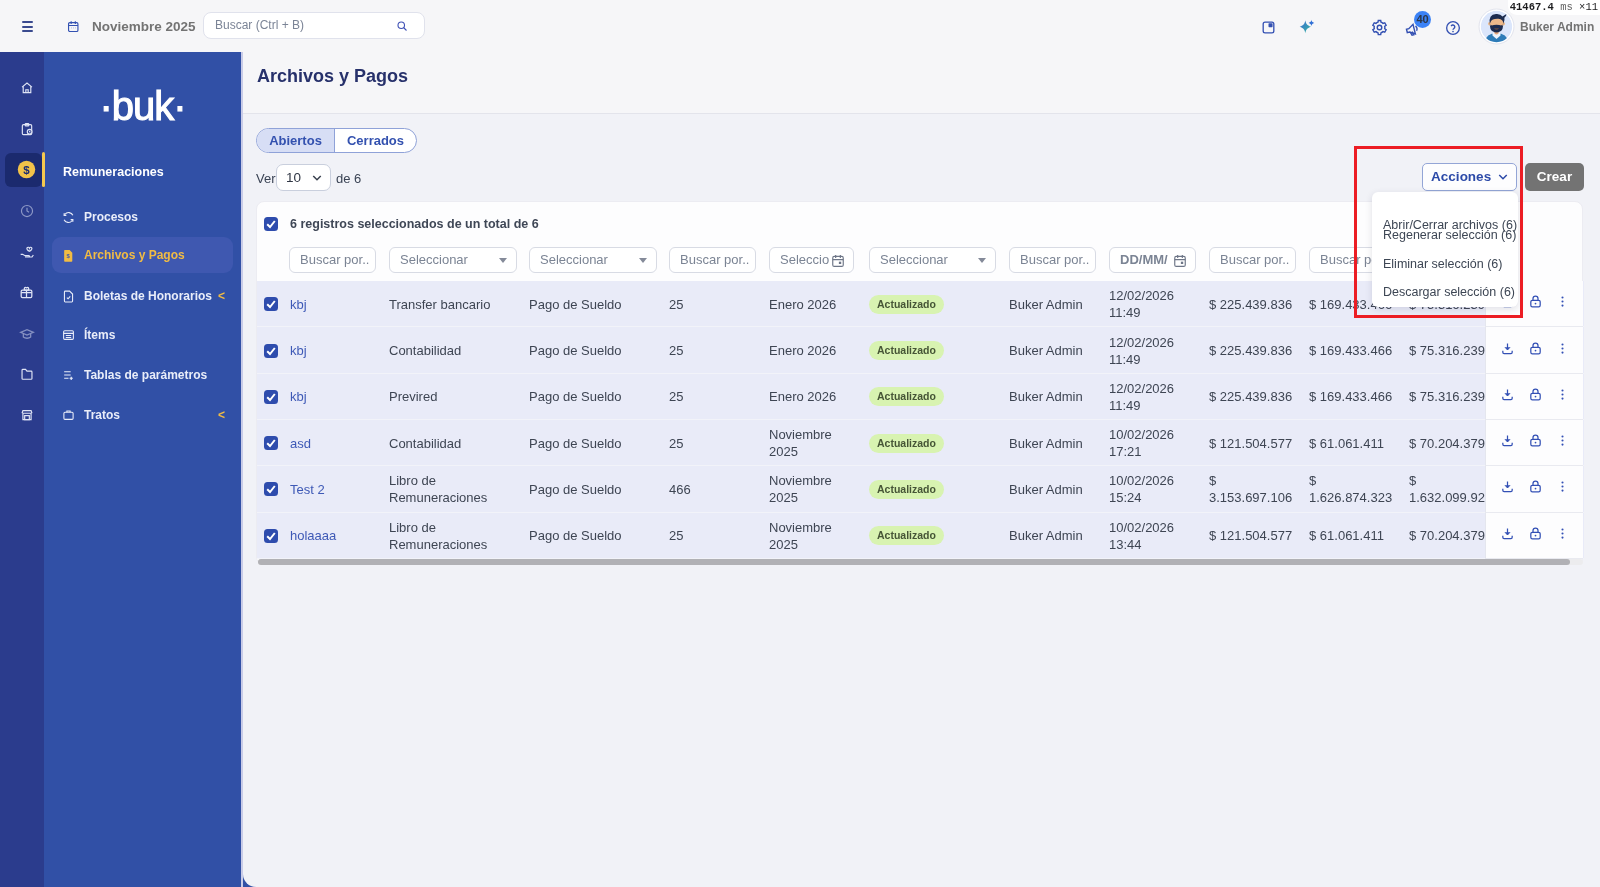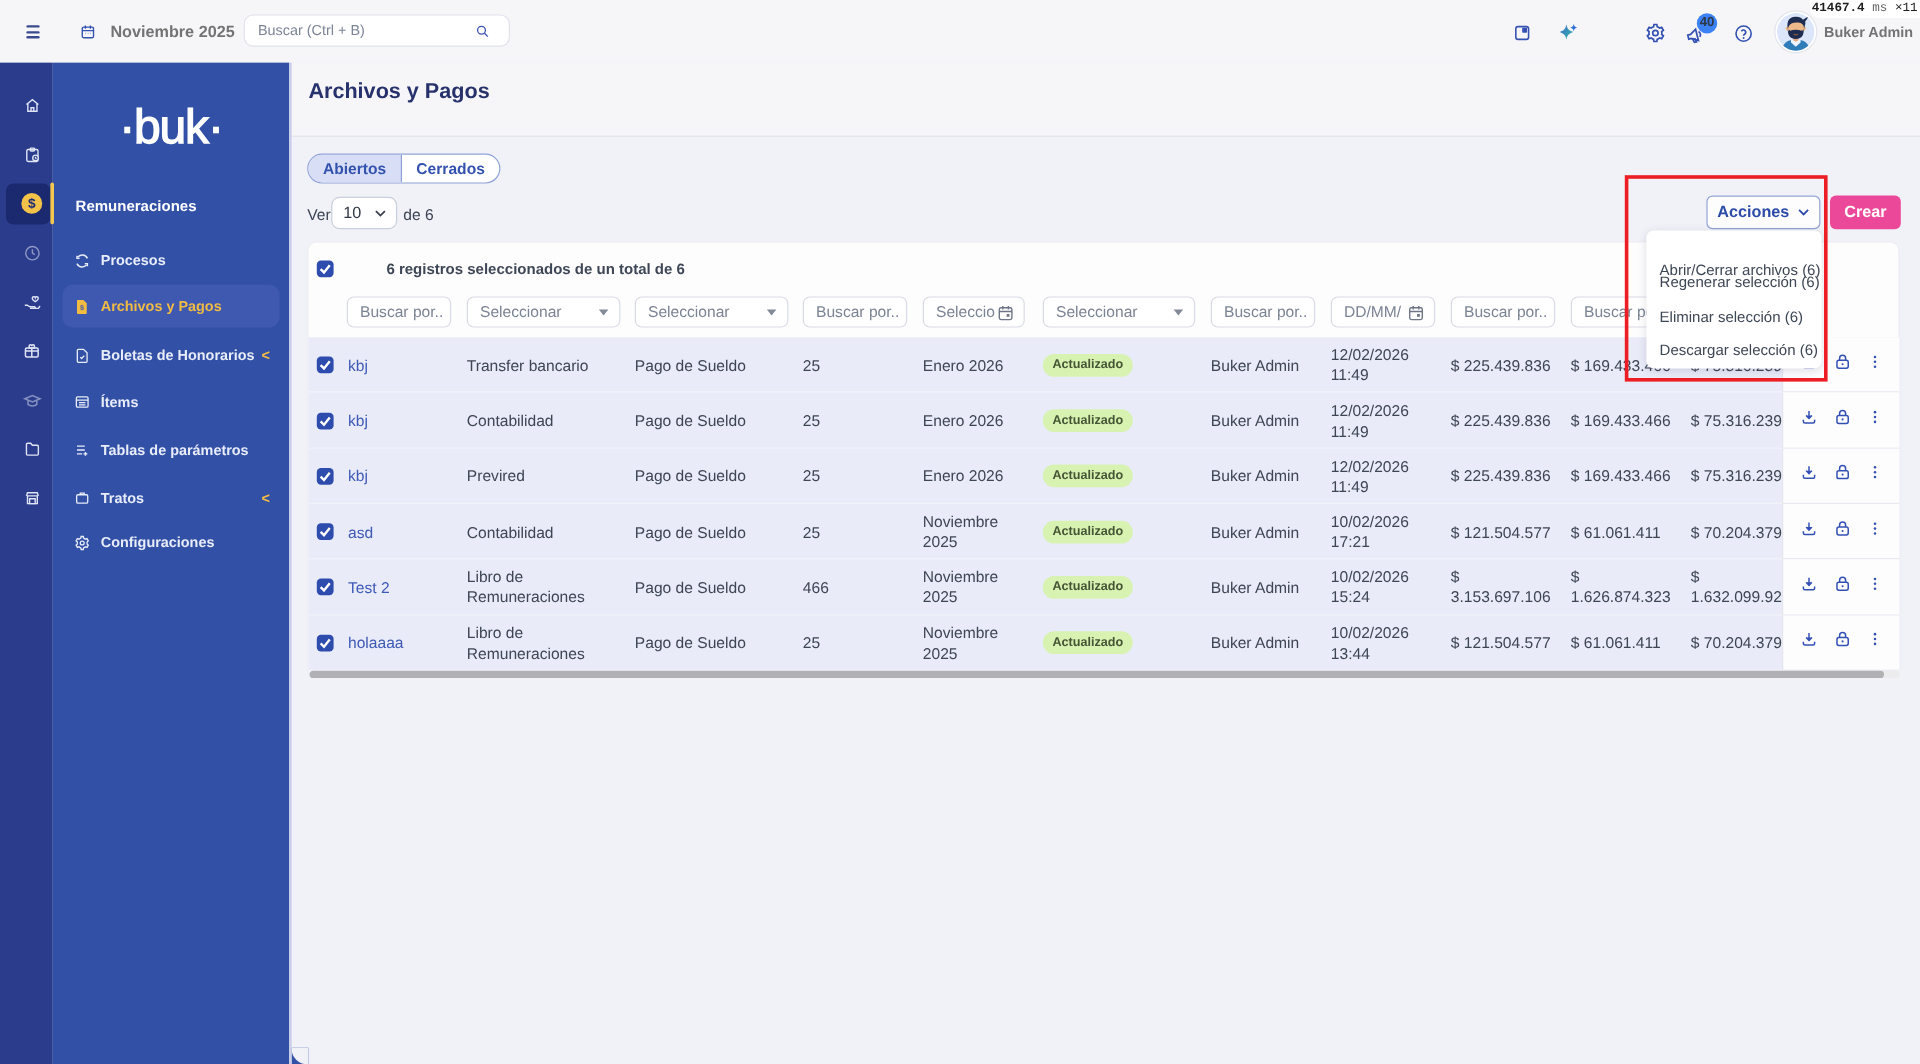--- a/index.html
+++ b/index.html
@@ -29,25 +29,25 @@
 
 #tabs { position:absolute; left:256px; top:128px; width:161px; height:25px; border:1px solid #8fa2d8; border-radius:13px; background:#fff; overflow:hidden; display:flex; }
 #tab1 { width:78px; background:#d7def5; border-right:1px solid #8fa2d8; color:#3351af; font-size:13px; font-weight:bold; text-align:center; line-height:24px; }
 #tab2 { flex:1; color:#3351af; font-size:13px; font-weight:bold; text-align:center; line-height:24px; }
 
 #ver { position:absolute; left:256px; top:171px; font-size:13px; color:#3a4354; }
 #versel { position:absolute; left:276px; top:164px; width:55px; height:27px; border:1px solid #c9cfdd; border-radius:7px; background:#fff; font-size:13.5px; color:#2f3644; line-height:25px; padding-left:9px; }
 #de6 { position:absolute; left:336px; top:171px; font-size:13px; color:#3a4354; }
 
 #btn-acc { position:absolute; left:1422px; top:163px; width:95px; height:28px; border:1px solid #93a5d6; border-radius:5px; background:#fdfdfe; color:#2c4aa8; font-size:13.5px; font-weight:bold; text-align:center; line-height:26px; }
-#btn-crear { position:absolute; left:1525px; top:163px; width:59px; height:28px; border-radius:5px; background:#ec4899; color:#fff; font-size:13.5px; font-weight:bold; text-align:center; line-height:28px; }
+#btn-crear { position:absolute; left:1525px; top:163px; width:59px; height:28px; border-radius:5px; background:#737373; color:#fff; font-size:13.5px; font-weight:bold; text-align:center; line-height:28px; }
 
 #card { position:absolute; left:256px; top:201px; width:1327px; height:364px; background:#fdfdfe; border-radius:8px; border:1px solid #ececf2; }
 .ckb { position:absolute; width:14px; height:14px; background:#2e4cad; border-radius:3.5px; }
-#selinfo { position:absolute; left:33px; top:15px; font-size:12.5px; color:#3f4756; font-weight:bold;margin-left:32px; }
+#selinfo { position:absolute; left:33px; top:15px; font-size:12.5px; color:#3f4756; font-weight:bold; }
 .filt { position:absolute; top:45px; height:26px; border:1px solid #d8dbe4; border-radius:6px; background:#fff; color:#7b8494; font-size:13px; line-height:24px; padding-left:10px; }
 .filt .fcaret { position:absolute; right:9px; top:10px; width:0; height:0; border-left:4.5px solid transparent; border-right:4.5px solid transparent; border-top:5px solid #848a99; }
 .filt svg { position:absolute; right:8px; top:5px; }
 .row { position:absolute; left:0; width:1327px; height:46.3px; background:#e9ebf8; border-bottom:1px solid #f2f3f9; }
 .cell { position:absolute; top:0; height:46.3px; display:flex; align-items:center; font-size:13px; color:#3e4553; line-height:17px; }
 .blue-link { color:#3e59b6; }
 .sticky { position:absolute; left:1227.5px; top:0; width:98.5px; height:46.3px; background:#fdfdfe; border-left:1px solid #e4e6ee; border-bottom:1px solid #e9eaf0; display:flex; align-items:center; }
 .badge { background:#d8f3b1; color:#465536; font-size:10.5px; font-weight:bold; border-radius:9.5px; padding:0 8px; height:19px; line-height:19px; }
 #scrolltrack { position:absolute; left:1px; top:357px; width:1325px; height:6px; background:#ececee; border-radius:3px; }
 #scrollthumb { position:absolute; left:0px; top:0px; width:1312px; height:6px; background:#b1b1b5; border-radius:3px; }
@@ -224,26 +224,20 @@
           <rect x="3" y="4" width="18" height="16" rx="2"></rect>
           <path d="M3 9h18M7 13h10M7 16.5h10"></path>
         </svg>
       </span>Ítems</div>
   <div class="mitem" style="top:345px;"><span class="mico">
         <svg width="15" height="14" viewBox="0 0 24 24" fill="none" stroke="#e9edf9" stroke-width="2">
           <rect x="3.5" y="7" width="17" height="13" rx="2"></rect>
           <path d="M9 7V4.5h6V7"></path>
         </svg>
       </span>Tratos<span class="chev">&lt;</span></div>
-  <div class="mitem" style="top:382px;"><span class="mico">
-        <svg width="15" height="15" viewBox="0 0 24 24" fill="none" stroke="#e9edf9" stroke-width="2">
-          <circle cx="12" cy="12" r="3"></circle>
-          <path d="M19.4 13.7a7.8 7.8 0 0 0 0-3.4l2-1.5-2-3.5-2.4.9a7.8 7.8 0 0 0-2.9-1.7L13.7 2h-3.4l-.4 2.5a7.8 7.8 0 0 0-2.9 1.7l-2.4-.9-2 3.5 2 1.5a7.8 7.8 0 0 0 0 3.4l-2 1.5 2 3.5 2.4-.9a7.8 7.8 0 0 0 2.9 1.7l.4 2.5h3.4l.4-2.5a7.8 7.8 0 0 0 2.9-1.7l2.4.9 2-3.5Z"></path>
-        </svg>
-      </span>Configuraciones</div>
 </div>
 <div id="sidebar-edge"></div>
 <div class="abs" style="left:42px; top:151.5px; width:3px; height:35.5px; background:#f4c84f; border-radius:1.5px; z-index:6;"></div>
 
 <div id="band"></div>
 <div id="title">Archivos y Pagos</div>
 <div id="tabs">
     <div id="tab1">Abiertos</div>
     <div id="tab2">Cerrados</div>
   </div>
@@ -267,21 +261,21 @@
   <div class="filt" style="left:132px; width:128px;">Seleccionar<span class="fcaret"></span></div>
   <div class="filt" style="left:272px; width:128px;">Seleccionar<span class="fcaret"></span></div>
   <div class="filt" style="left:412px; width:87px;">Buscar por..</div>
   <div class="filt" style="left:512px; width:85px; overflow:hidden;">Seleccio<svg width="14" height="15" viewBox="0 0 24 24" fill="none" stroke="#6e7687" stroke-width="2">
         <rect x="3" y="5" width="18" height="17" rx="2.5"></rect>
         <path d="M8 2.5v5M16 2.5v5M3 10.5h18"></path>
         <rect x="13.5" y="14" width="4" height="4" fill="#6e7687" stroke="none"></rect>
       </svg></div>
   <div class="filt" style="left:612px; width:127px;">Seleccionar<span class="fcaret"></span></div>
   <div class="filt" style="left:752px; width:87px;">Buscar por..</div>
-  <div class="filt" style="left:852px; width:87px; overflow:hidden;">DD/MM/<svg width="14" height="15" viewBox="0 0 24 24" fill="none" stroke="#6e7687" stroke-width="2">
+  <div class="filt" style="left:852px; width:87px; overflow:hidden;font-weight:bold;">DD/MM/<svg width="14" height="15" viewBox="0 0 24 24" fill="none" stroke="#6e7687" stroke-width="2">
         <rect x="3" y="5" width="18" height="17" rx="2.5"></rect>
         <path d="M8 2.5v5M16 2.5v5M3 10.5h18"></path>
         <rect x="13.5" y="14" width="4" height="4" fill="#6e7687" stroke="none"></rect>
       </svg></div>
   <div class="filt" style="left:952px; width:87px;">Buscar por..</div>
   <div class="filt" style="left:1052px; width:87px;">Buscar por..</div>
 
   <div class="row" style="top:79.1px;">
       <div class="cell" style="left:7px;">
         <span class="ckb" style="position:static; display:inline-flex;">

